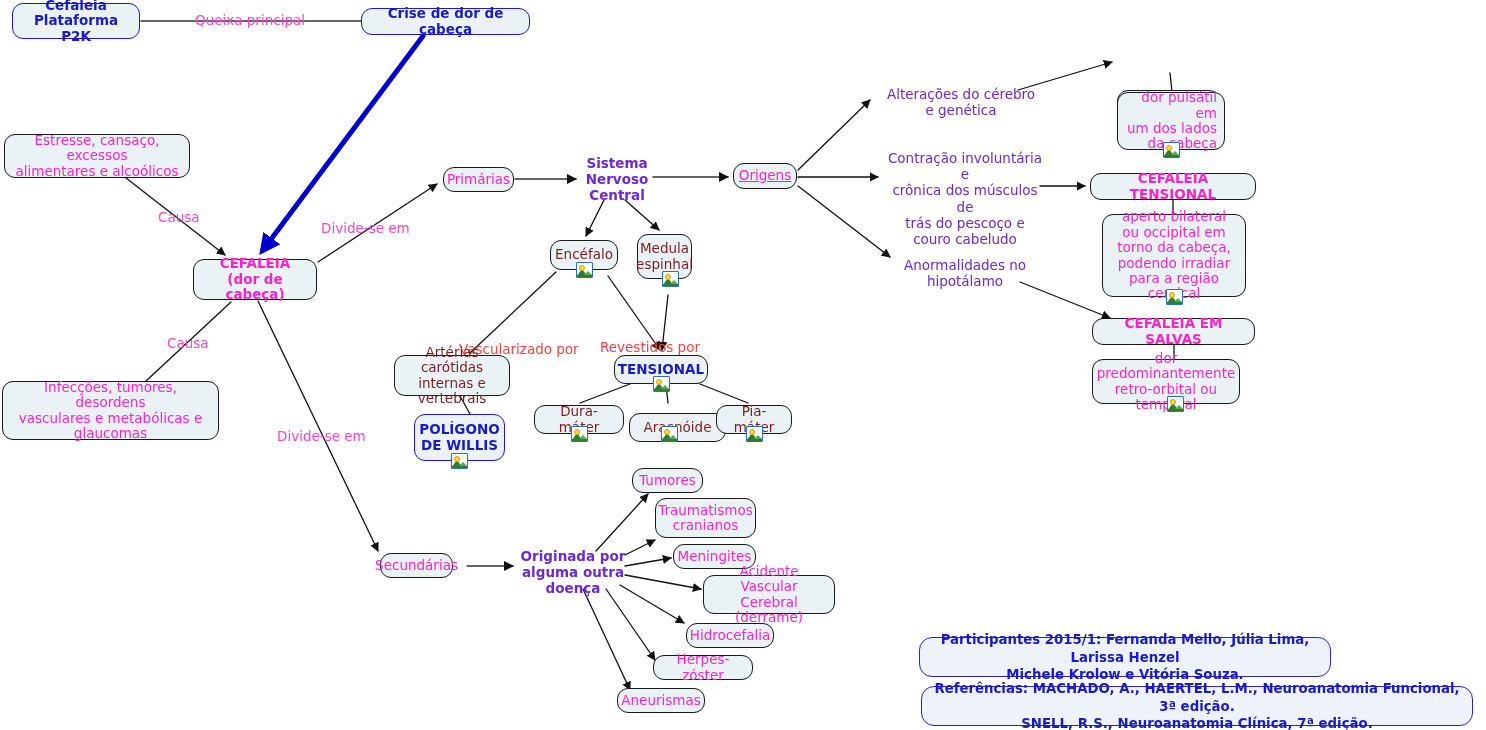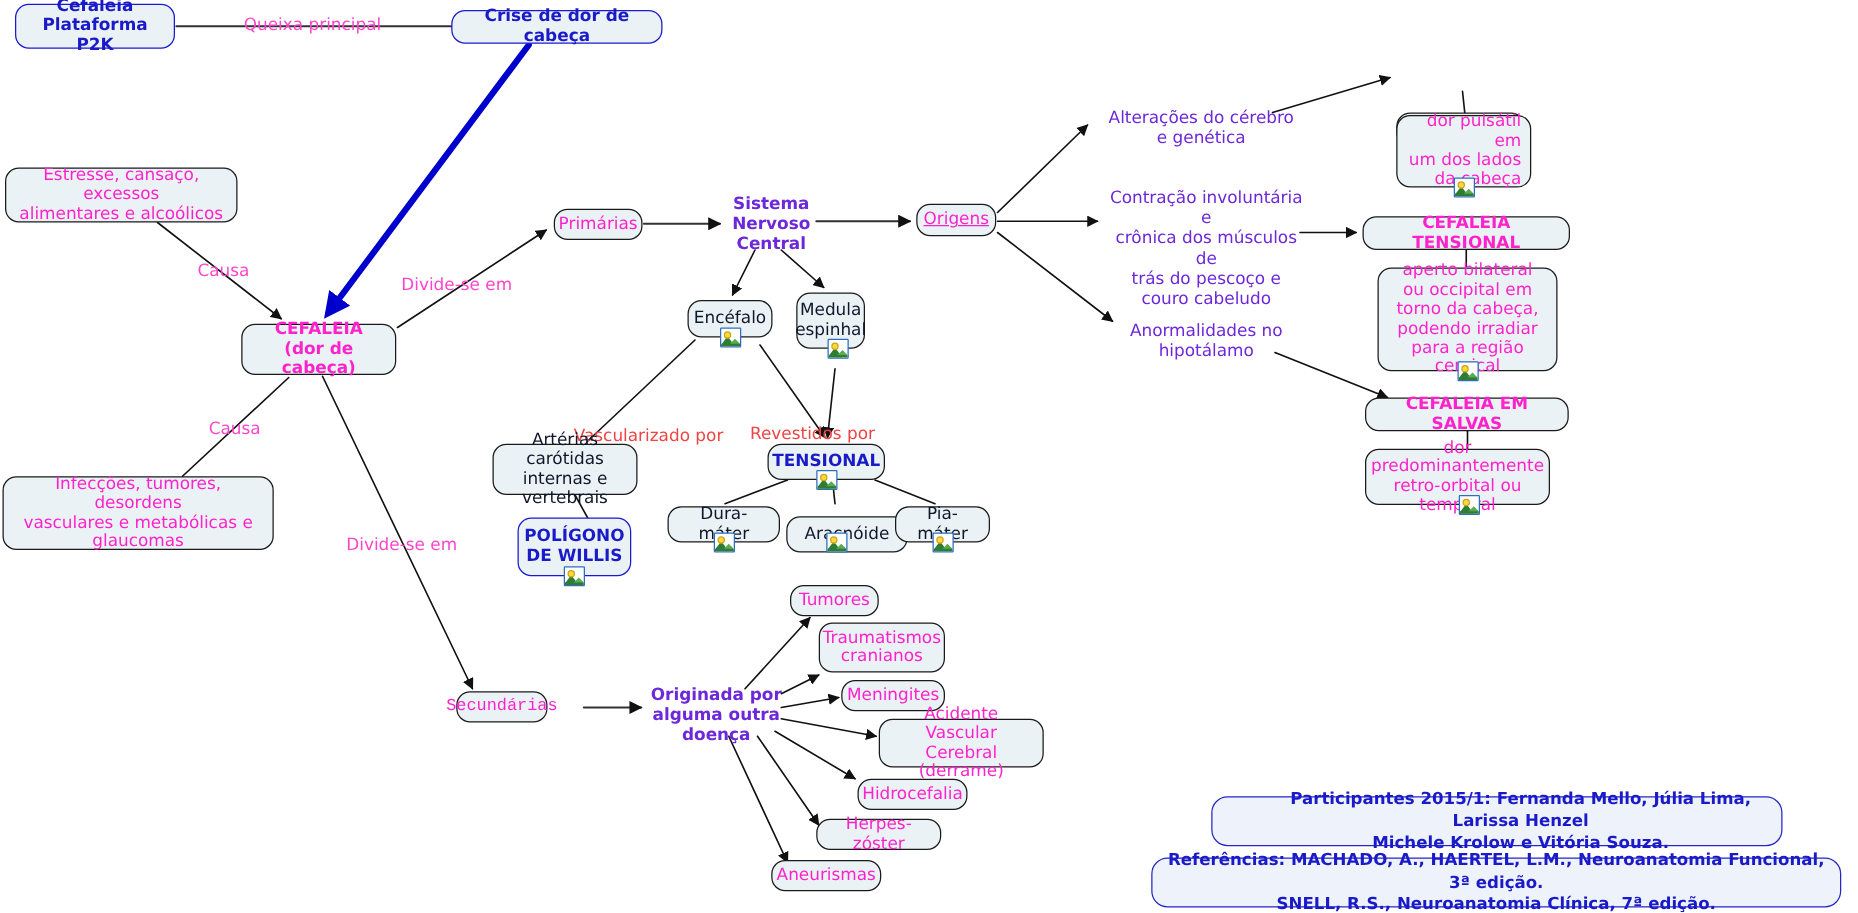--- a/index.html
+++ b/index.html
@@ -37,21 +37,21 @@
     text-align: center;
     line-height: 1.14;
     font-size: 13.5px;
     color: #ff22cc;
     padding: 3px 7px;
     z-index: 5;
   }
   .node .txt { display: block; white-space: pre-line; }
   
   .v-blueborder { border-color: #1a1ad0; }
-  .t-blue   { color: #0f172a; }
+  .t-blue   { color: #7f1d1d; }
   .t-navy   { color: #1a1ac8; font-weight: bold; }
   .t-magenta{ color: #ff22cc; }
   .bold     { font-weight: bold; }
 
   
   .flabel {
     position: absolute;
     text-align: center;
     font-size: 13.5px;
     line-height: 1.2;
@@ -187,21 +187,21 @@
 vasculares e metabólicas e
 glaucomas</span>
       </div>
       <div class="node t-magenta bold" style="left: 193px; top: 259px; width: 124px; height: 41px;">
         <span class="txt">CEFALEIA
 (dor de cabeça)</span>
       </div>
       <div class="node t-magenta" style="left: 443px; top: 167px; width: 71px; height: 25px;">
         <span class="txt">Primárias</span>
       </div>
-      <div class="node t-magenta" style="left: 365px; top: 553px; width: 73px; height: 25px; font-family: Liberation Mono, monospace;">
+      <div class="node t-magenta" style="left: 380px; top: 553px; width: 73px; height: 25px;">
         <span class="txt">Secundárias</span>
       </div>
       <div class="node t-blue" style="left: 550px; top: 240px; width: 68px; height: 30px;">
         <span class="txt">Encéfalo</span>
       </div>
       <div class="picicon" style="left: 575.5px; top: 262px;">
         <span class="hill1"></span>
         <span class="hill2"></span>
         <span class="ground"></span>
         <span class="sun"></span>
@@ -355,19 +355,19 @@
   <div id="linklabel-layer">
       <div class="flabel link-lbl" style="left: 195px; top: 12px; width: auto; white-space: nowrap;">Queixa principal</div>
       <div class="flabel link-lbl" style="left: 158px; top: 209px; width: auto; white-space: nowrap;">Causa</div>
       <div class="flabel link-lbl" style="left: 167px; top: 335px; width: auto; white-space: nowrap;">Causa</div>
       <div class="flabel link-lbl" style="left: 321px; top: 220px; width: auto; white-space: nowrap;">Divide-se em</div>
       <div class="flabel link-lbl" style="left: 277px; top: 428px; width: auto; white-space: nowrap;">Divide-se em</div>
       <div class="flabel blue-lbl" style="left: 459px; top: 308px; width: auto; white-space: nowrap;">Vascularizado por</div>
       <div class="flabel blue-lbl" style="left: 600px; top: 306px; width: auto; white-space: nowrap;">Revestidos por</div>
     </div>
   <div id="credit-layer">
-      <div class="creditbox" style="left: 969px; top: 637px; width: 457px; height: 40px; padding-left: 48px;">Participantes 2015/1: Fernanda Mello, Júlia Lima, Larissa Henzel
+      <div class="creditbox" style="left: 919px; top: 637px; width: 412px; height: 40px;">Participantes 2015/1: Fernanda Mello, Júlia Lima, Larissa Henzel
 Michele Krolow e Vitória Souza.</div>
       <div class="creditbox" style="left: 921px; top: 686px; width: 552px; height: 40px;">Referências: MACHADO, A., HAERTEL, L.M., Neuroanatomia Funcional, 3ª edição.
 SNELL, R.S., Neuroanatomia Clínica, 7ª edição.</div>
     </div>
 
 </div>
 
 </body></html>

